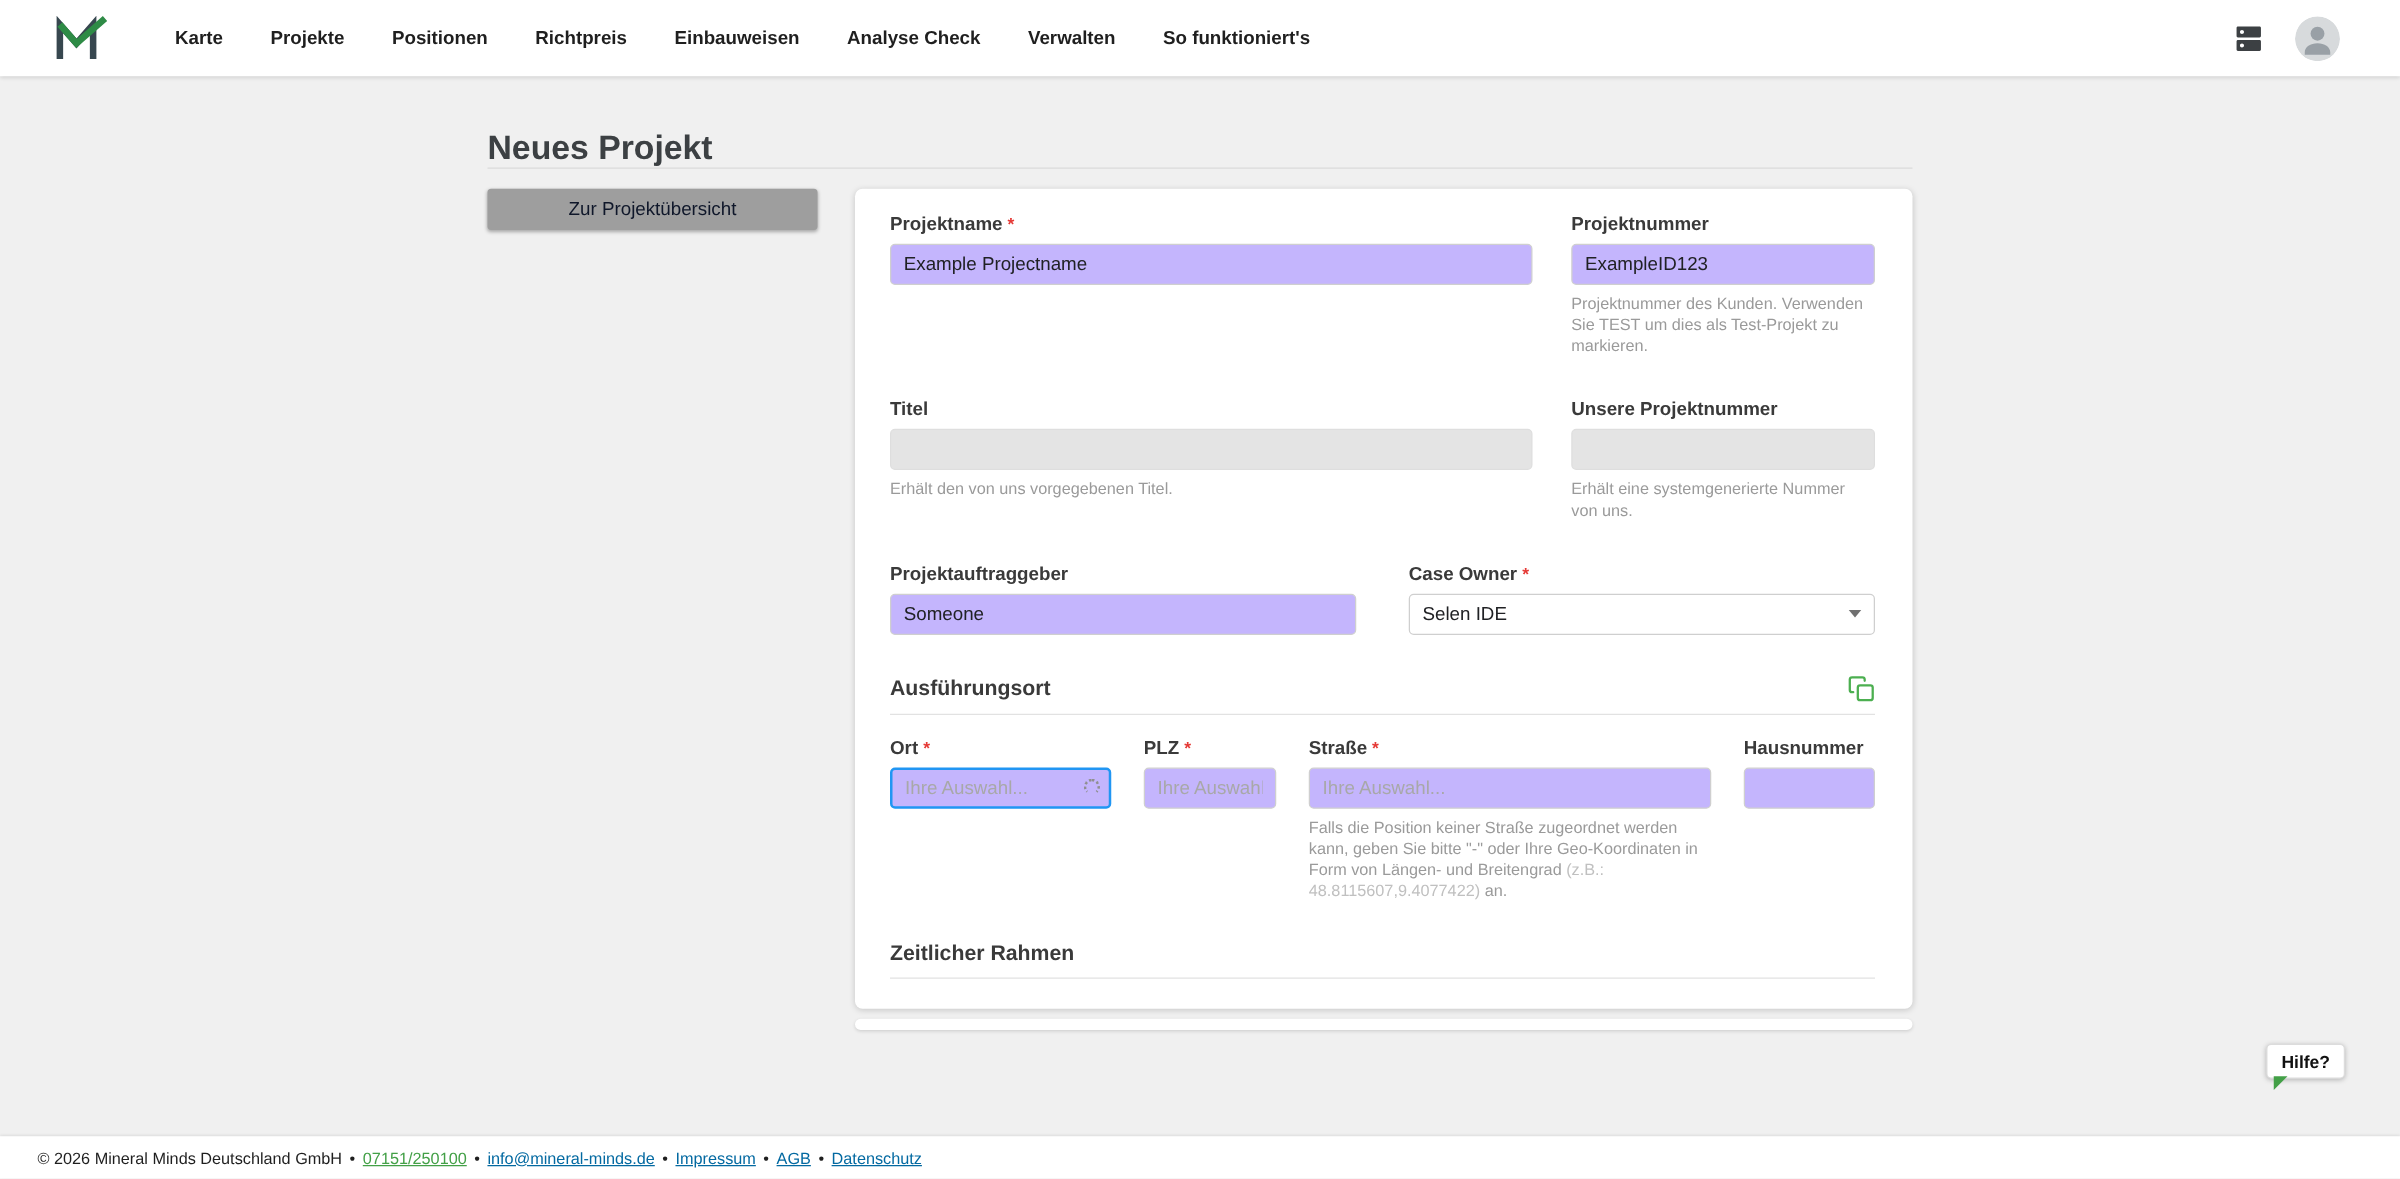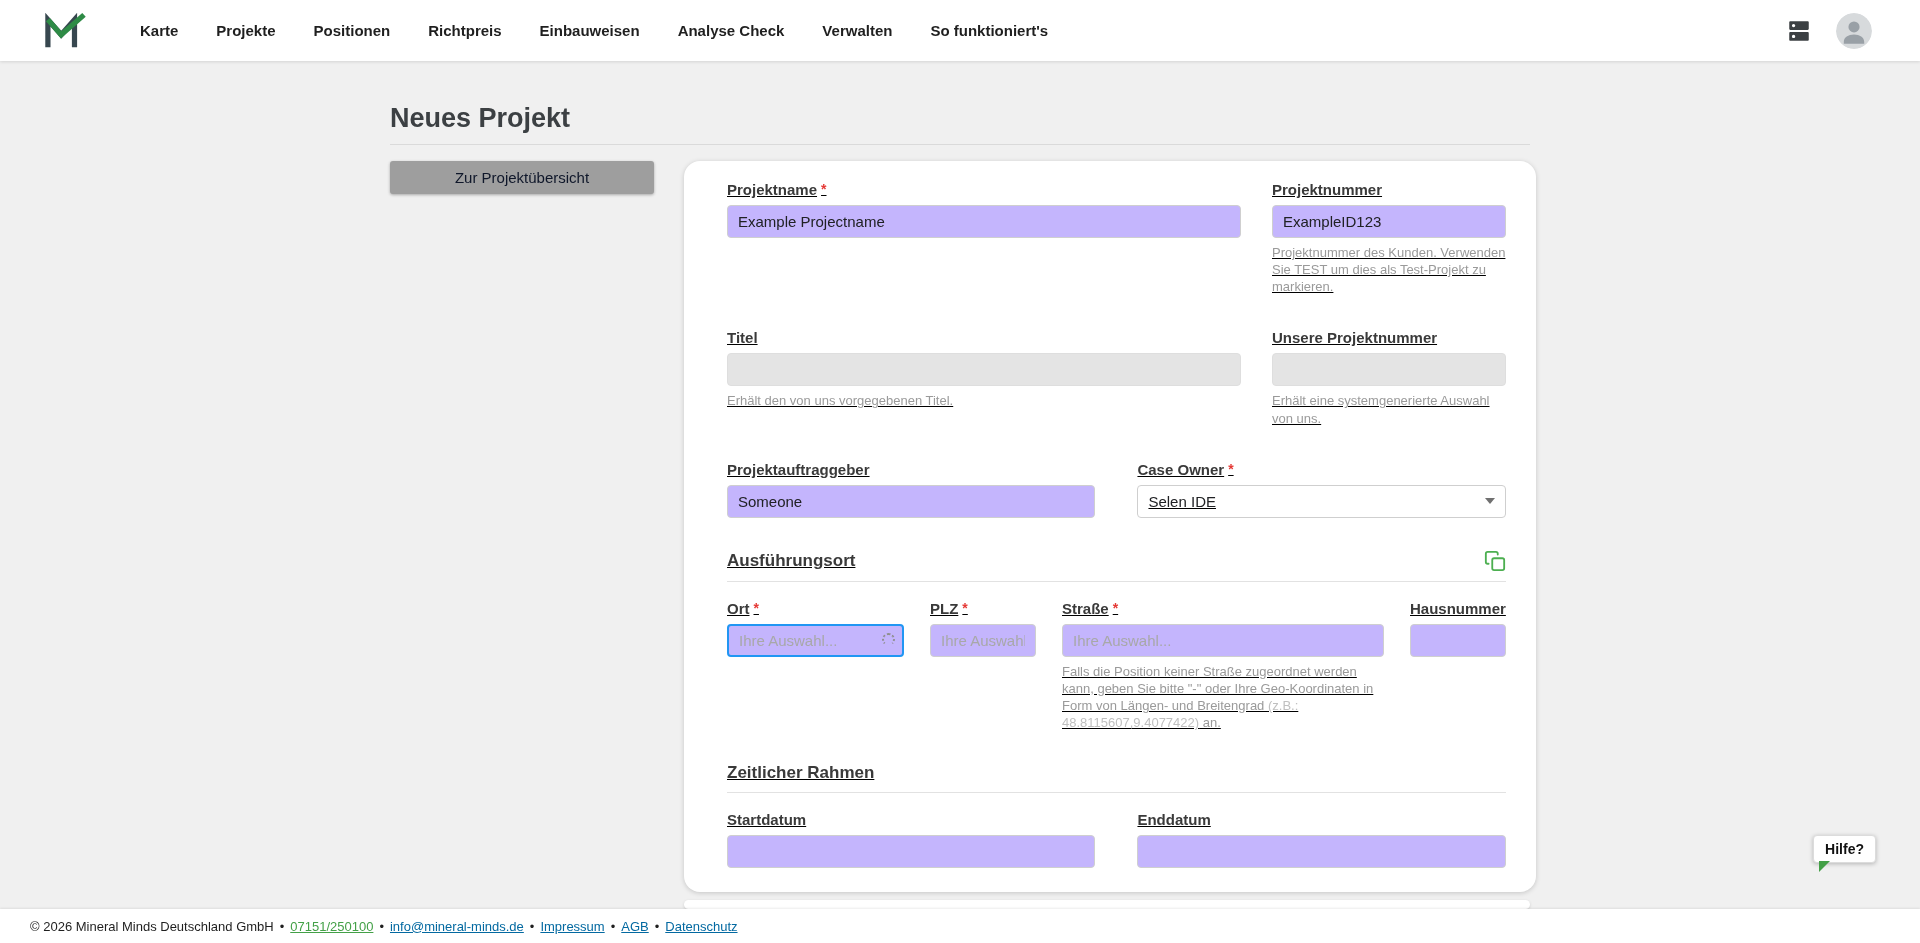--- a/index.html
+++ b/index.html
@@ -26,38 +26,37 @@
   .nav-link { font-size:15px; font-weight:700; color:#1f1f1f; cursor:pointer; white-space:nowrap; }
   .nav-right { margin-left:auto; display:flex; align-items:center; gap:22px; }
   .nav-icon-btn { width:30px; height:26px; display:flex; align-items:center; justify-content:center; cursor:pointer; }
   .avatar { width:36px; height:36px; border-radius:50%; overflow:hidden; cursor:pointer; display:flex; }
 
   
   .main { height:848px; flex:0 0 848px; overflow:hidden; position:relative; }
   .container { width:1140px; margin:0 auto; padding-top:42px; }
   .page-title {
     font-size:27px; font-weight:700; color:#3c4043;
-    padding-bottom:10px; border-bottom:1px solid #dadada;
+    padding-bottom:0; border-bottom:1px solid #dadada;
   }
   .content-row { display:flex; margin-top:16px; align-items:flex-start; }
   .left-col { width:264px; margin-right:30px; flex:0 0 264px; }
   .btn-back {
     width:100%; height:33px;
     background:#9e9e9e; color:#0f172a;
     font-size:15px; font-family:inherit;
     border:none; border-radius:3px;
     box-shadow:0 1px 3px rgba(0,0,0,.3);
     cursor:pointer;
   }
   .card {
     flex:1;
-    background:#ffffff; border-radius:16px;
+    background:#ffffff; border-radius:6px;
     box-shadow:0 1px 5px rgba(0,0,0,.18);
-    padding:20px 30px 24px 43px;
-    text-decoration:underline;
+    padding:20px 30px 24px 28px;
   }
   .card-sliver {
     width:846px; margin-left:294px; margin-top:8px;
     height:9px; background:#ffffff; border-radius:6px;
     box-shadow:0 1px 3px rgba(0,0,0,.15);
   }
 
   
   .row-main-side { display:flex; gap:31px; }
   .col-main { width:514px; flex:0 0 514px; }
@@ -218,21 +217,21 @@
               <span>Titel</span>
             </div>
             <input class="input disabled" type="text" disabled="" value="" style="">
             <div class="helper">Erhält den von uns vorgegebenen Titel.</div>
           </div>
           <div class="col-side">
             <div class="field-label">
               <span>Unsere Projektnummer</span>
             </div>
             <input class="input disabled" type="text" disabled="" value="" style="">
-            <div class="helper">Erhält eine systemgenerierte Auswahl von uns.</div>
+            <div class="helper">Erhält eine systemgenerierte Nummer von uns.</div>
           </div>
         </div>
 
         <div class="row-2col mt-row">
           <div>
             <div class="field-label">
               <span>Projektauftraggeber</span>
             </div>
             <input class="input" type="text" value="Someone" style="">
           </div>
@@ -289,34 +288,20 @@
               <span>Hausnummer</span>
             </div>
             <input class="input" type="text" style="">
           </div>
         </div>
 
         <div class="section-head">
           <div class="section-title">Zeitlicher Rahmen</div>
         </div>
 
-        <div class="row-2col mt-row-sm">
-          <div>
-            <div class="field-label">
-              <span>Startdatum</span>
-            </div>
-            <input class="input" type="text" style="">
-          </div>
-          <div>
-            <div class="field-label">
-              <span>Enddatum</span>
-            </div>
-            <input class="input" type="text" style="">
-          </div>
-        </div>
 
       </div>
     </div>
 
     <div class="card-sliver"></div>
   </div>
 
   <div class="help-bubble">
     <span>Hilfe?</span>
   </div>

